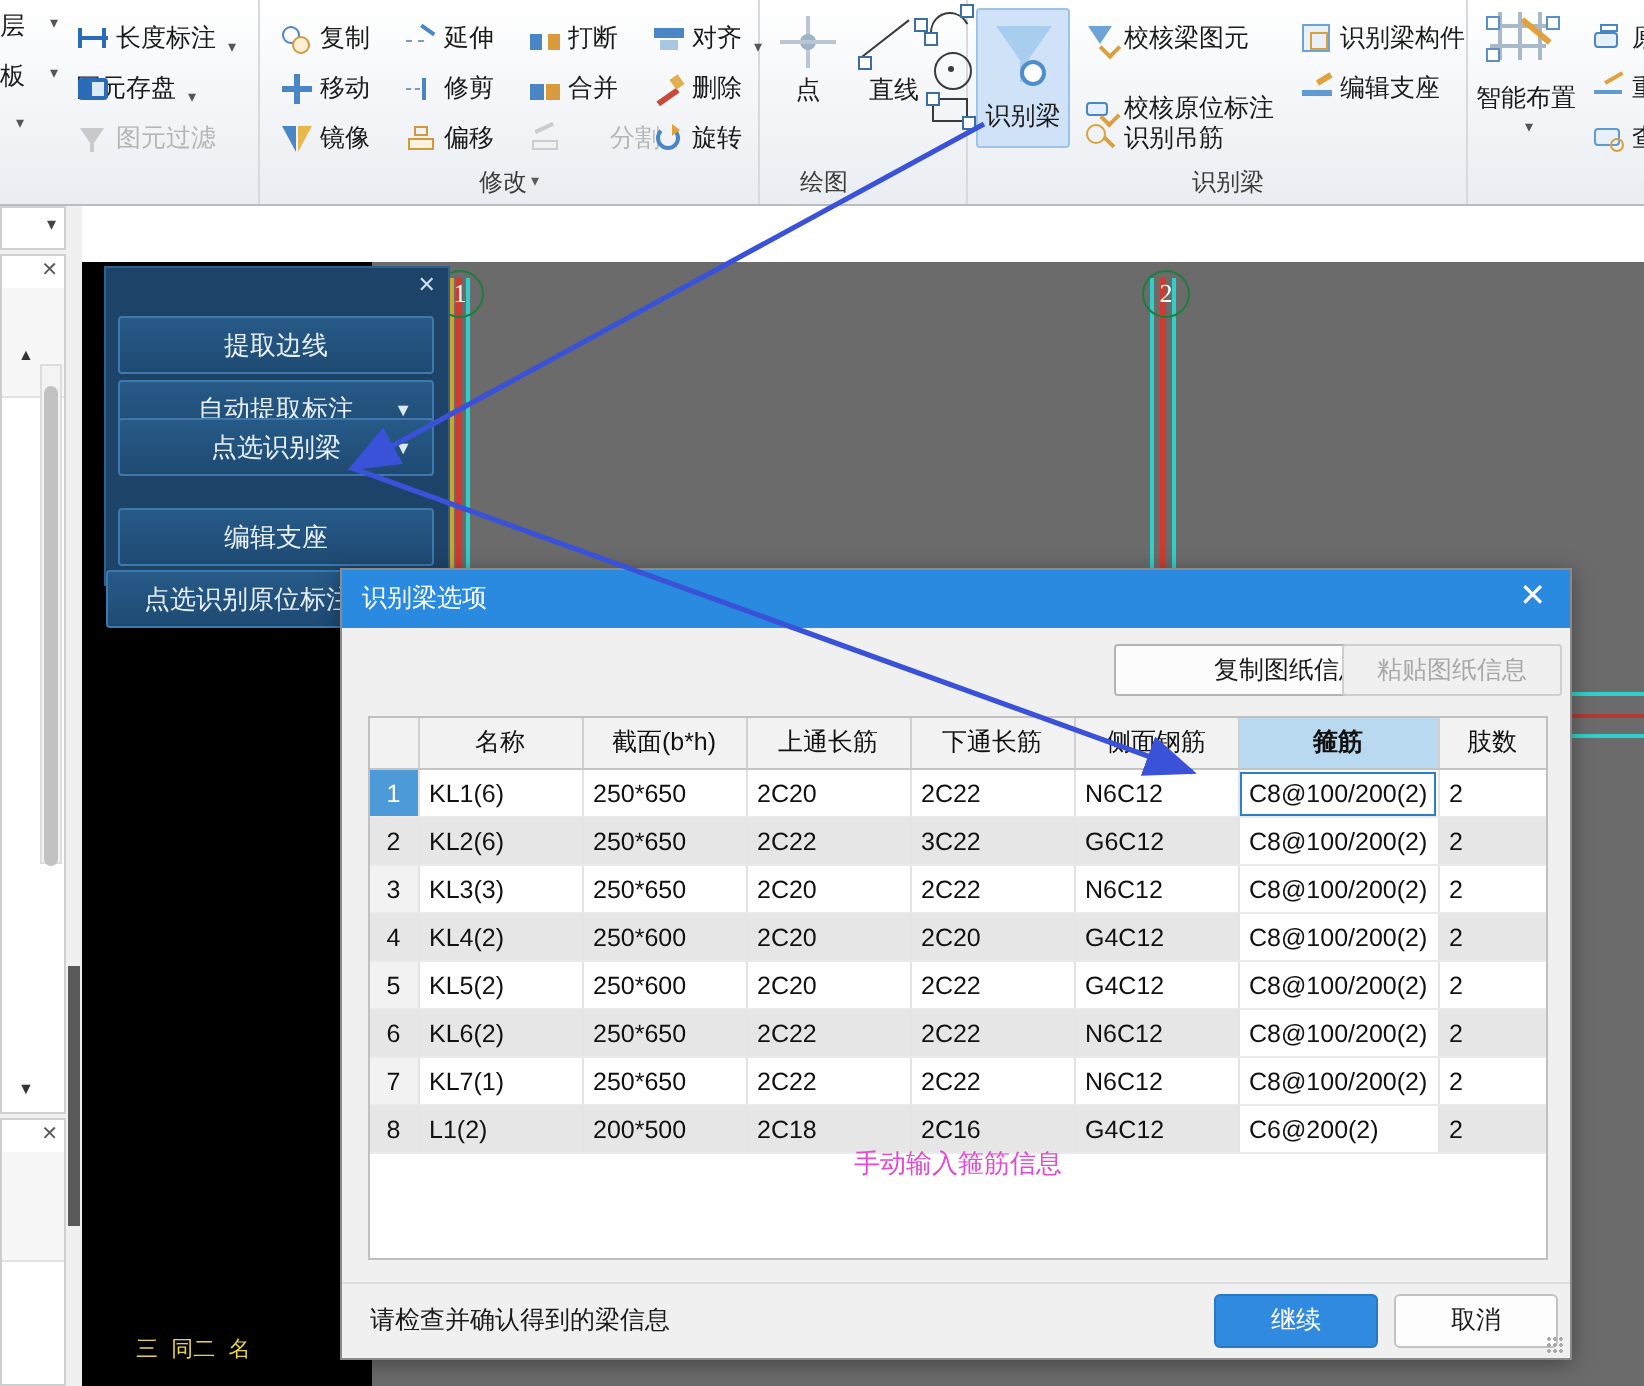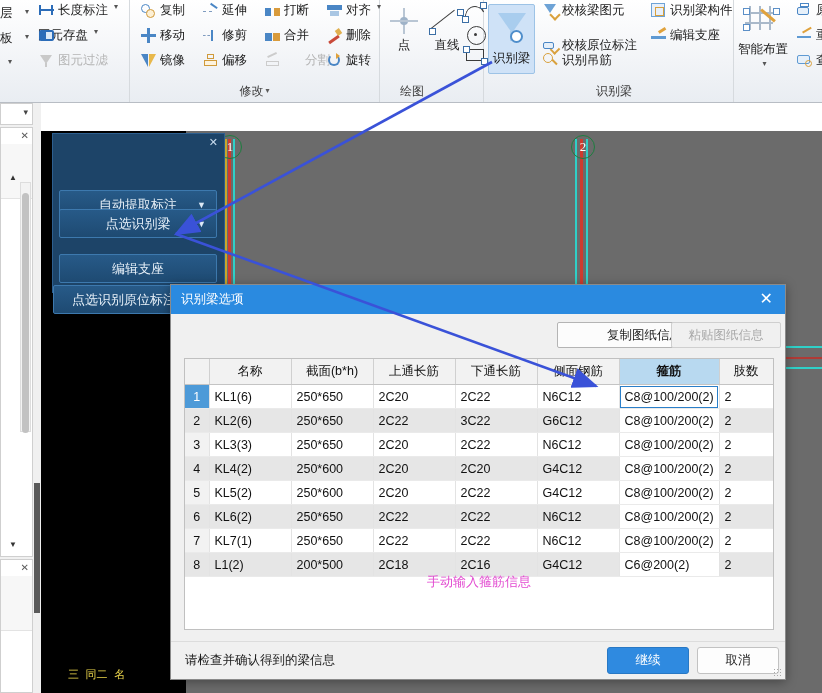--- a/index.html
+++ b/index.html
@@ -13,21 +13,21 @@
   
   .ribbon{position:absolute;left:0;top:0;width:822px;height:103px;
     background:linear-gradient(#ffffff,#f2f4f7 60%,#e9edf2);
     border-bottom:1px solid #b8bdc4;box-sizing:border-box;}
   .rgroup{position:absolute;top:0;height:102px;box-sizing:border-box;}
   .rgroup.sep{border-right:1px solid #d6dade;}
   .rgtitle{position:absolute;bottom:2px;left:0;width:100%;text-align:center;
     font-size:12px;color:#3c3c3c;}
   .rgtitle .car{font-size:8px;color:#5b5b5b;margin-left:2px;vertical-align:2px;}
 
-  .ritem{display:flex;align-items:flex-start;gap:3px;height:26px;padding:0 2px;
+  .ritem{display:flex;align-items:flex-end;gap:3px;height:26px;padding:0 2px;
     white-space:nowrap;cursor:default;}
   .ritem .lbl{font-size:12.5px;color:#1a1a1a;}
   .ritem.dis .lbl{color:#b5b5b5;}
   .car8{font-size:8px;color:#555;margin-left:3px;vertical-align:1px;}
   .ico{width:17px;height:17px;flex:0 0 17px;position:relative;display:inline-block;}
 
   
   .ic-dim::before{content:"";position:absolute;left:1px;top:7px;width:15px;height:2px;background:#2b6cb8;}
   .ic-dim::after{content:"";position:absolute;left:1px;top:3px;width:2px;height:10px;
     background:#2b6cb8;box-shadow:12px 0 0 #2b6cb8;}
@@ -454,20 +454,23 @@
       <div class="dockrow" style="top:16px;height:18px;"></div>
       <div class="dockrow" style="top:34px;height:18px;"></div>
       <div class="dockrow" style="top:52px;height:18px;"></div>
     </div>
     <div style="position:absolute;left:34px;top:380px;width:6px;height:130px;background:#5a5a5a;"></div>
   </div>
 
   <div class="toolpanel">
     <span class="tp-close">✕</span>
   </div>
+  <div class="tbtn" style="position:absolute;left:59px;top:158px;">
+    <span>提取边线</span>
+  </div>
   <div class="tbtn" style="position:absolute;left:59px;top:190px;">
     <span>自动提取标注</span>
     <span class="tcar">▼</span>
   </div>
   <div class="tbtn" style="position:absolute;left:59px;top:209px;">
     <span>点选识别梁</span>
     <span class="tcar">▼</span>
   </div>
   <div class="tbtn" style="position:absolute;left:59px;top:254px;">
     <span>编辑支座</span>

